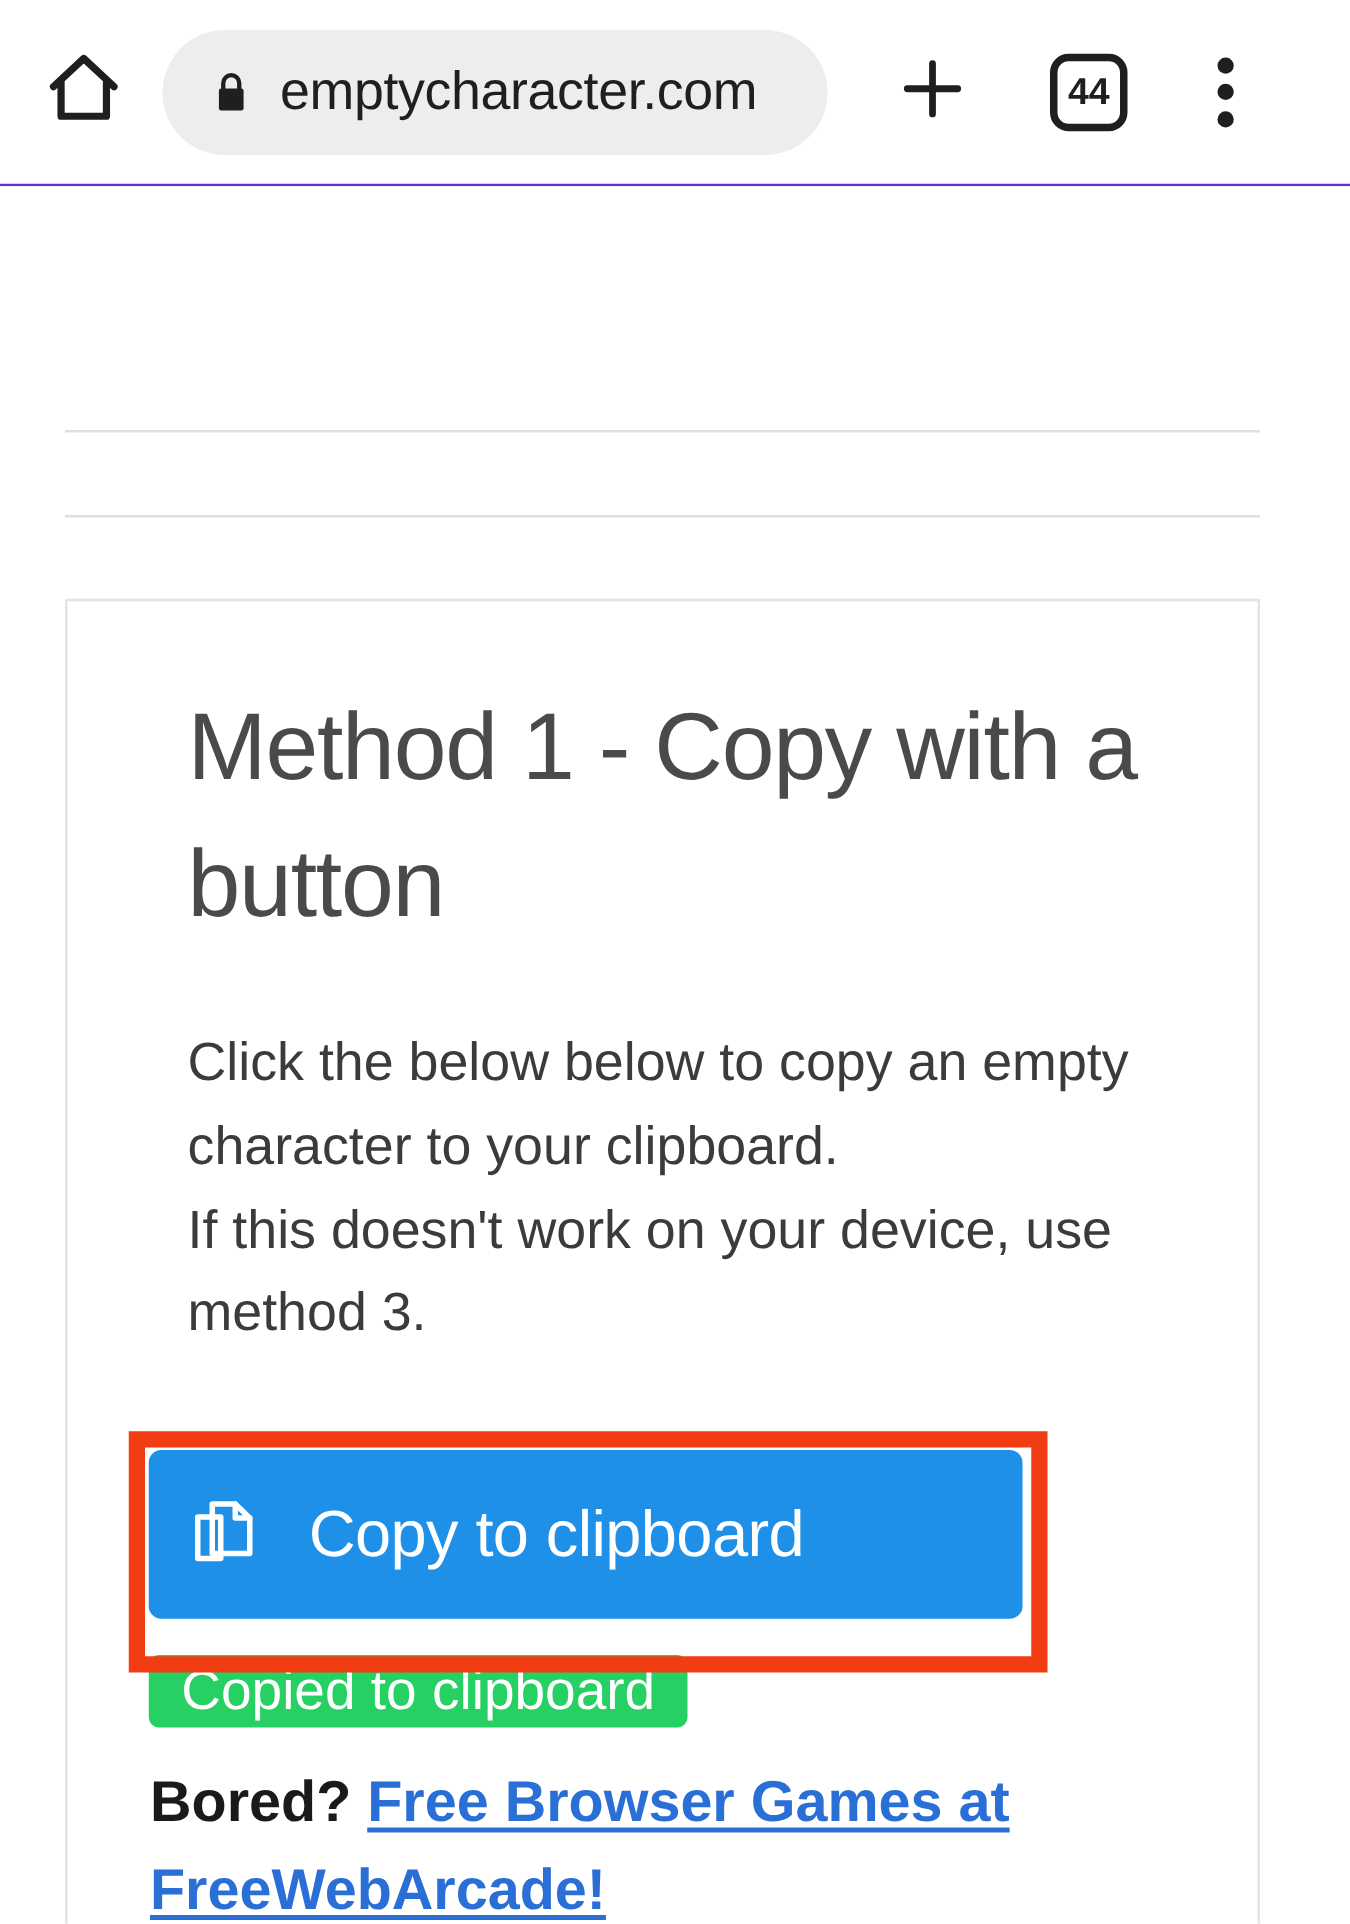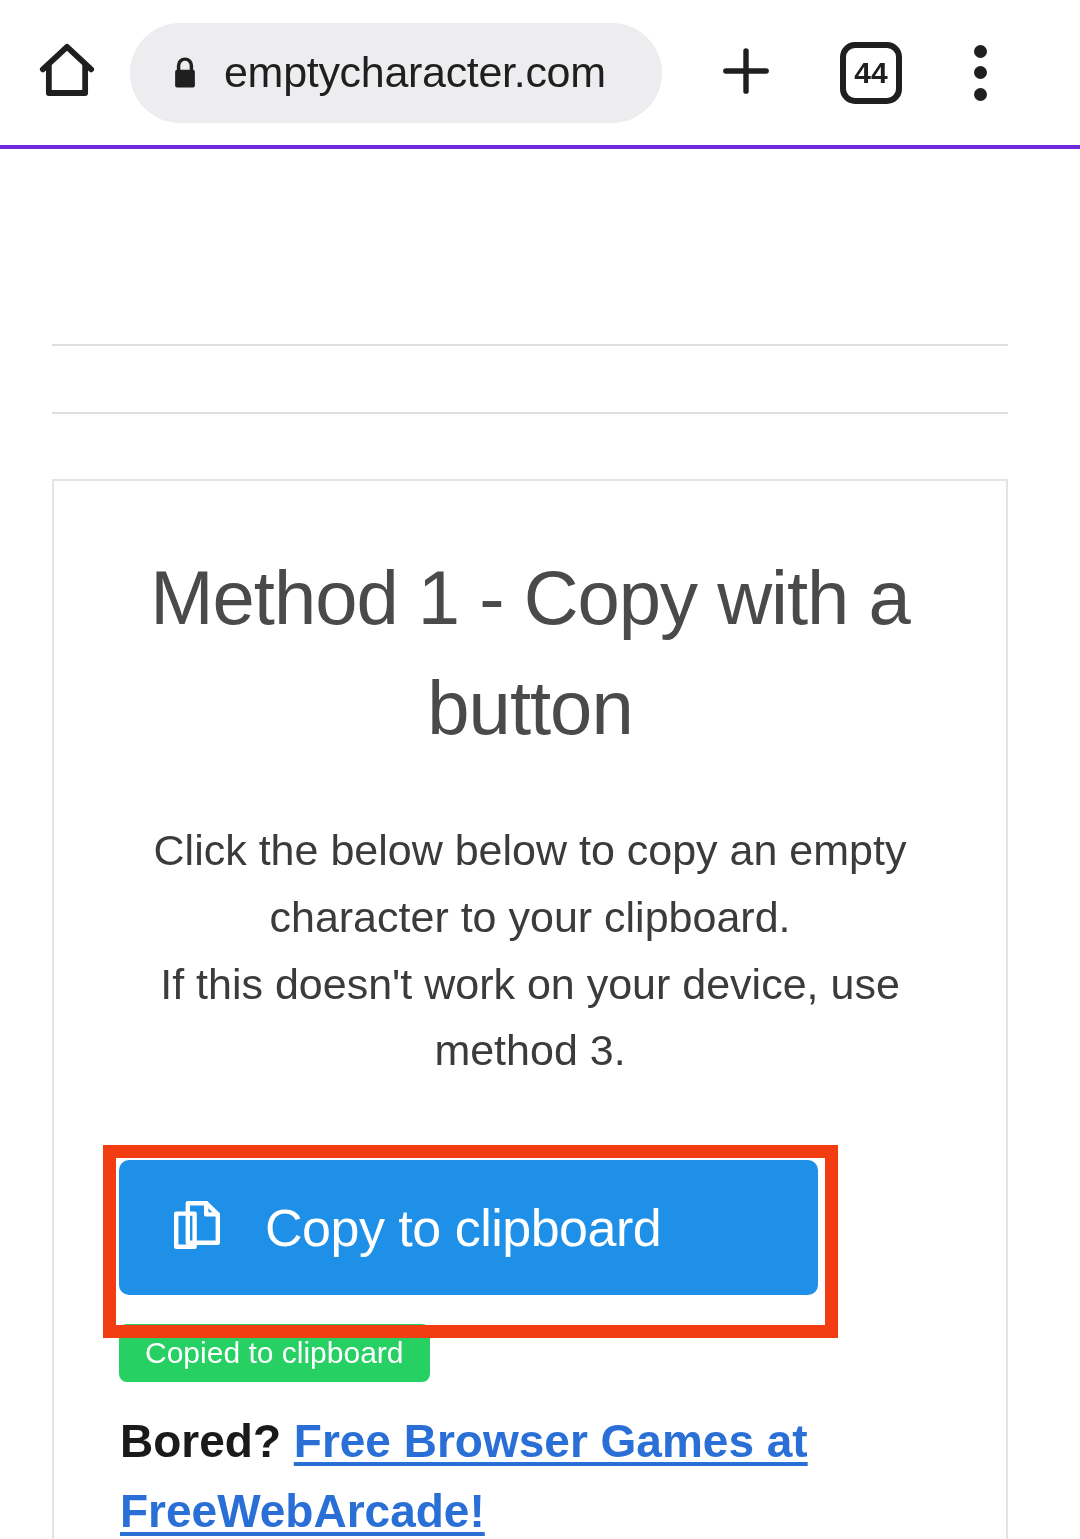--- a/index.html
+++ b/index.html
@@ -13,21 +13,21 @@
   }
 
   
   .browser-bar {
     position: relative;
     width: 1080px;
     height: 149px;
     background: #ffffff;
     display: flex;
     align-items: center;
-    border-bottom: 4px solid #6d28d9;
+    border-bottom: 2px solid #6d28d9;
   }
 
   .home-btn {
     width: 74px;
     height: 74px;
     margin-left: 30px;
     display: flex;
     align-items: center;
     justify-content: center;
     flex: none;
@@ -132,22 +132,21 @@
     position: absolute;
     left: 52px;
     top: 330px;
     width: 956px;
     height: 1140px;
     border: 2px solid #e4e4e4;
     background: #ffffff;
   }
 
   .card-inner {
-    padding: 62px 70px 0 70px;
-    text-align: center;
+    padding: 62px 70px 0 96px;
   }
 
   .heading {
     font-size: 76px;
     font-weight: normal;
     color: #4a4a4a;
     line-height: 1.45;
     letter-spacing: -1px;
   }
 
@@ -174,21 +173,21 @@
     position: absolute;
     left: 119px;
     top: 1011px;
     width: 699px;
     height: 135px;
     background: #1e90e8;
     border: none;
     border-radius: 10px;
     display: flex;
     align-items: center;
-    padding-left: 50px;
+    padding-left: 32px;
     z-index: 3;
   }
 
   .copy-icon {
     width: 56px;
     height: 62px;
     flex: none;
     display: flex;
     align-items: center;
     justify-content: center;
@@ -209,21 +208,21 @@
     height: 58px;
     background: #27d062;
     border-radius: 8px;
     display: flex;
     align-items: center;
     padding: 0 26px;
     z-index: 2;
   }
 
   .toast-text {
-    font-size: 30px;
+    font-size: 44px;
     color: #ffffff;
     white-space: nowrap;
   }
 
   .bored-line {
     position: absolute;
     left: 120px;
     top: 1258px;
     width: 820px;
     font-size: 46px;

